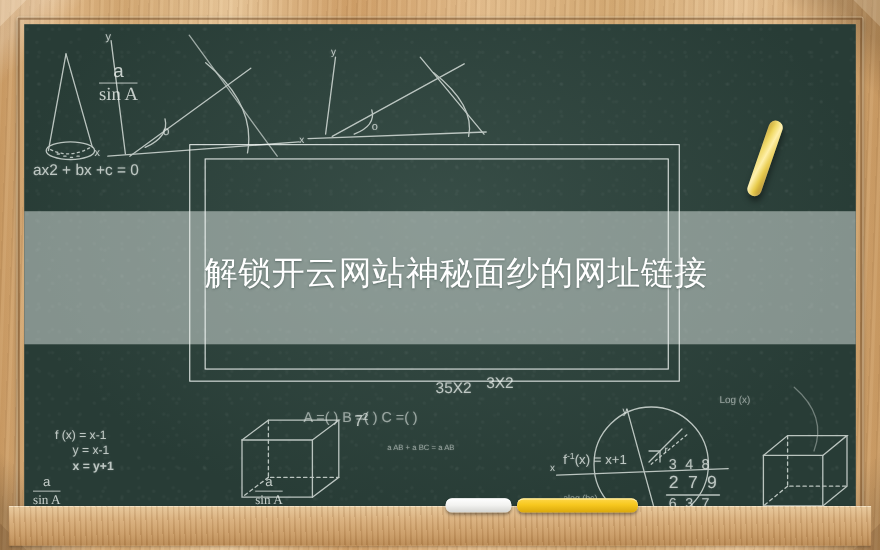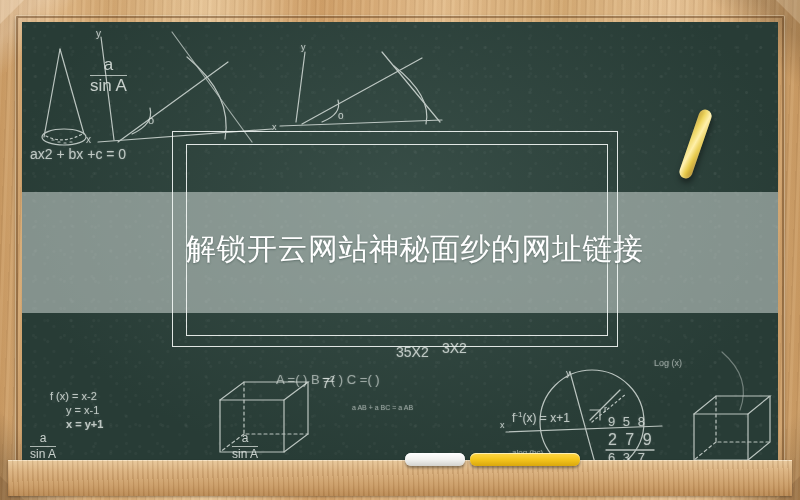--- a/index.html
+++ b/index.html
@@ -87,21 +87,21 @@
   
   .ct{
     position:absolute;color:#dfe6e2;
     font-family:"Liberation Sans",sans-serif;
     opacity:.82;white-space:nowrap;
     text-shadow:0 0 2px rgba(255,255,255,.30);
   }
   .frac{position:absolute;text-align:center;color:#e3e9e5;opacity:.85;}
   .frac .num{display:block;line-height:1.05;}
   .frac .bar{display:block;height:1px;background:#dfe6e2;opacity:.85;margin:1px 0;}
-  .frac .den{display:block;line-height:1.05;}
+  .frac .den{display:block;line-height:1.05;font-family:Liberation Serif, serif;}
 
   
   .chalkstick{
     position:absolute;left:667px;top:86px;width:13px;height:72px;
     border-radius:7px;
     background:linear-gradient(100deg,#c9a227 0%,#f5df74 28%,#ffeea0 48%,#e5c council,#e3c33f 72%,#b8891d 100%);
     background:linear-gradient(100deg,#bd9820 0%,#f0d862 26%,#fff0aa 47%,#e8cb4c 70%,#ab821c 100%);
     transform:rotate(19deg);
     box-shadow:2px 4px 6px rgba(0,0,0,.45), inset 0 0 4px rgba(255,255,255,.35);
   }
@@ -218,21 +218,21 @@
 
       <div class="ct" style="left:279px;top:20px;font-size:9px;">y</div>
       <div class="ct" style="left:250px;top:100px;font-size:9px;">x</div>
       <div class="ct" style="left:316px;top:88px;font-size:10px;">o</div>
 
       <div class="ct" style="left:330px;top:322px;font-size:14px;margin-left:44px;">35X2</div>
       <div class="ct" style="left:420px;top:318px;font-size:14px;">3X2</div>
       <div class="ct" style="left:588px;top:336px;font-size:9px;opacity:.6;padding-left:44px;">Log (x)</div>
       <div class="ct" style="left:254px;top:350px;font-size:13px;opacity:.62;">A =( ) B =( ) C =( )</div>
 
-      <div class="ct" style="left:28px;top:368px;font-size:11px;">f (x)  = x-2</div>
+      <div class="ct" style="left:28px;top:368px;font-size:11px;">f (x)  = x-1</div>
       <div class="ct" style="left:44px;top:382px;font-size:11px;">y = x-1</div>
       <div class="ct" style="left:44px;top:396px;font-size:11px;font-weight:bold;">x = y+1</div>
       <div class="ct" style="left:300px;top:352px;font-size:14px;">
         <span>7</span><sup style="font-size:9px;">2</sup>
       </div>
       <div class="ct" style="left:330px;top:382px;font-size:7px;opacity:.6;">a AB + a BC = a AB</div>
       <div class="frac" style="left:8px;top:410px;font-size:12px;">
         <span class="num">a</span>
         <span class="bar"></span>
         <span class="den">sin A</span>
@@ -242,21 +242,21 @@
       </div>
       <div class="frac" style="left:210px;top:410px;font-size:12px;">
         <span class="num">a</span>
         <span class="bar"></span>
         <span class="den">sin A</span>
       </div>
 
       <div class="ct" style="left:490px;top:388px;font-size:12px;">
         <span>f</span><sup style="font-size:8px;">-1</sup><span>(x) = x+1</span>
       </div>
-      <div class="ct" style="left:586px;top:392px;font-size:13px;letter-spacing:2px;">9 5 8</div>
+      <div class="ct" style="left:586px;top:392px;font-size:13px;letter-spacing:2px;">3 4 8</div>
       <div class="ct" style="left:586px;top:409px;font-size:16px;letter-spacing:2px;">2 7 9</div>
       <div class="ct" style="left:586px;top:428px;font-size:13px;letter-spacing:2px;">6 3 7</div>
       <div class="ct" style="left:490px;top:426px;font-size:8px;opacity:.62;">alog (bc)</div>
       <div class="ct" style="left:544px;top:346px;font-size:9px;">y</div>
       <div class="ct" style="left:478px;top:398px;font-size:9px;">x</div>
       <div class="ct" style="left:582px;top:382px;font-size:9px;">r</div>
     </div>
 
     <div class="chalkstick"></div>
 

